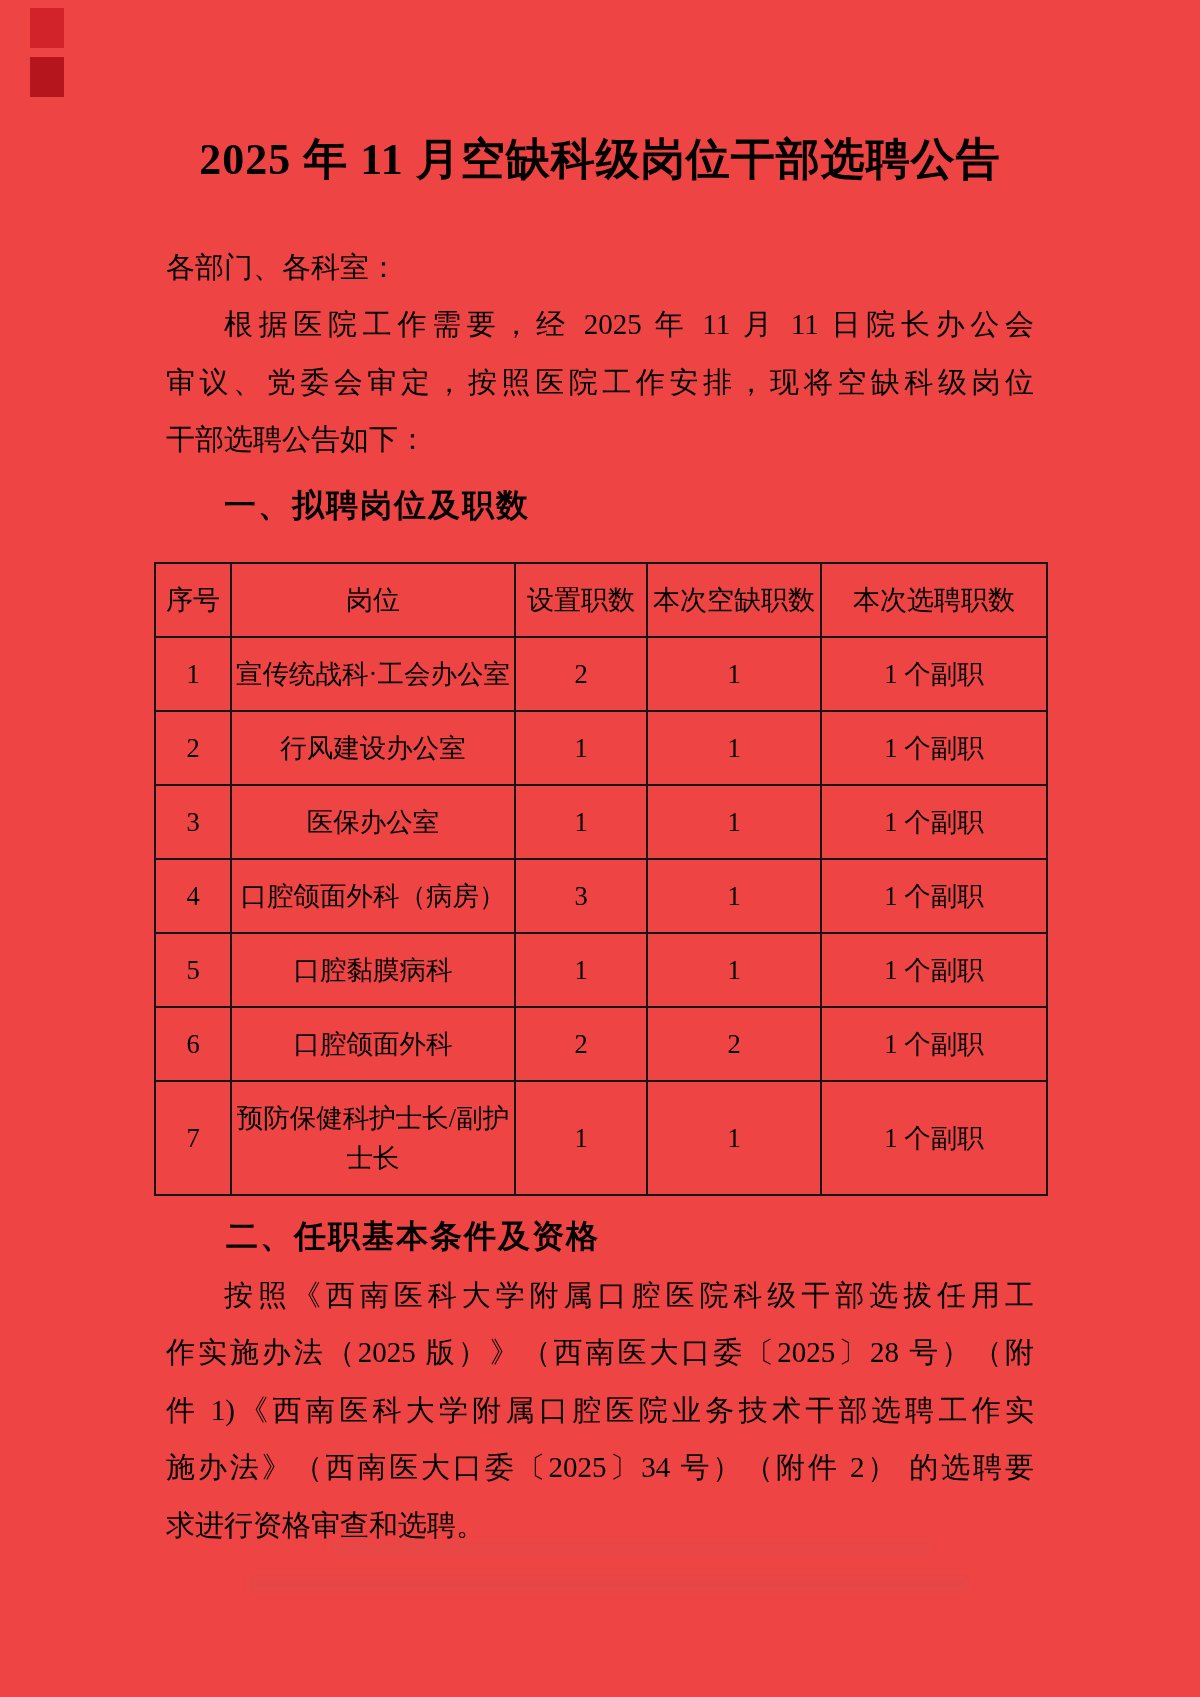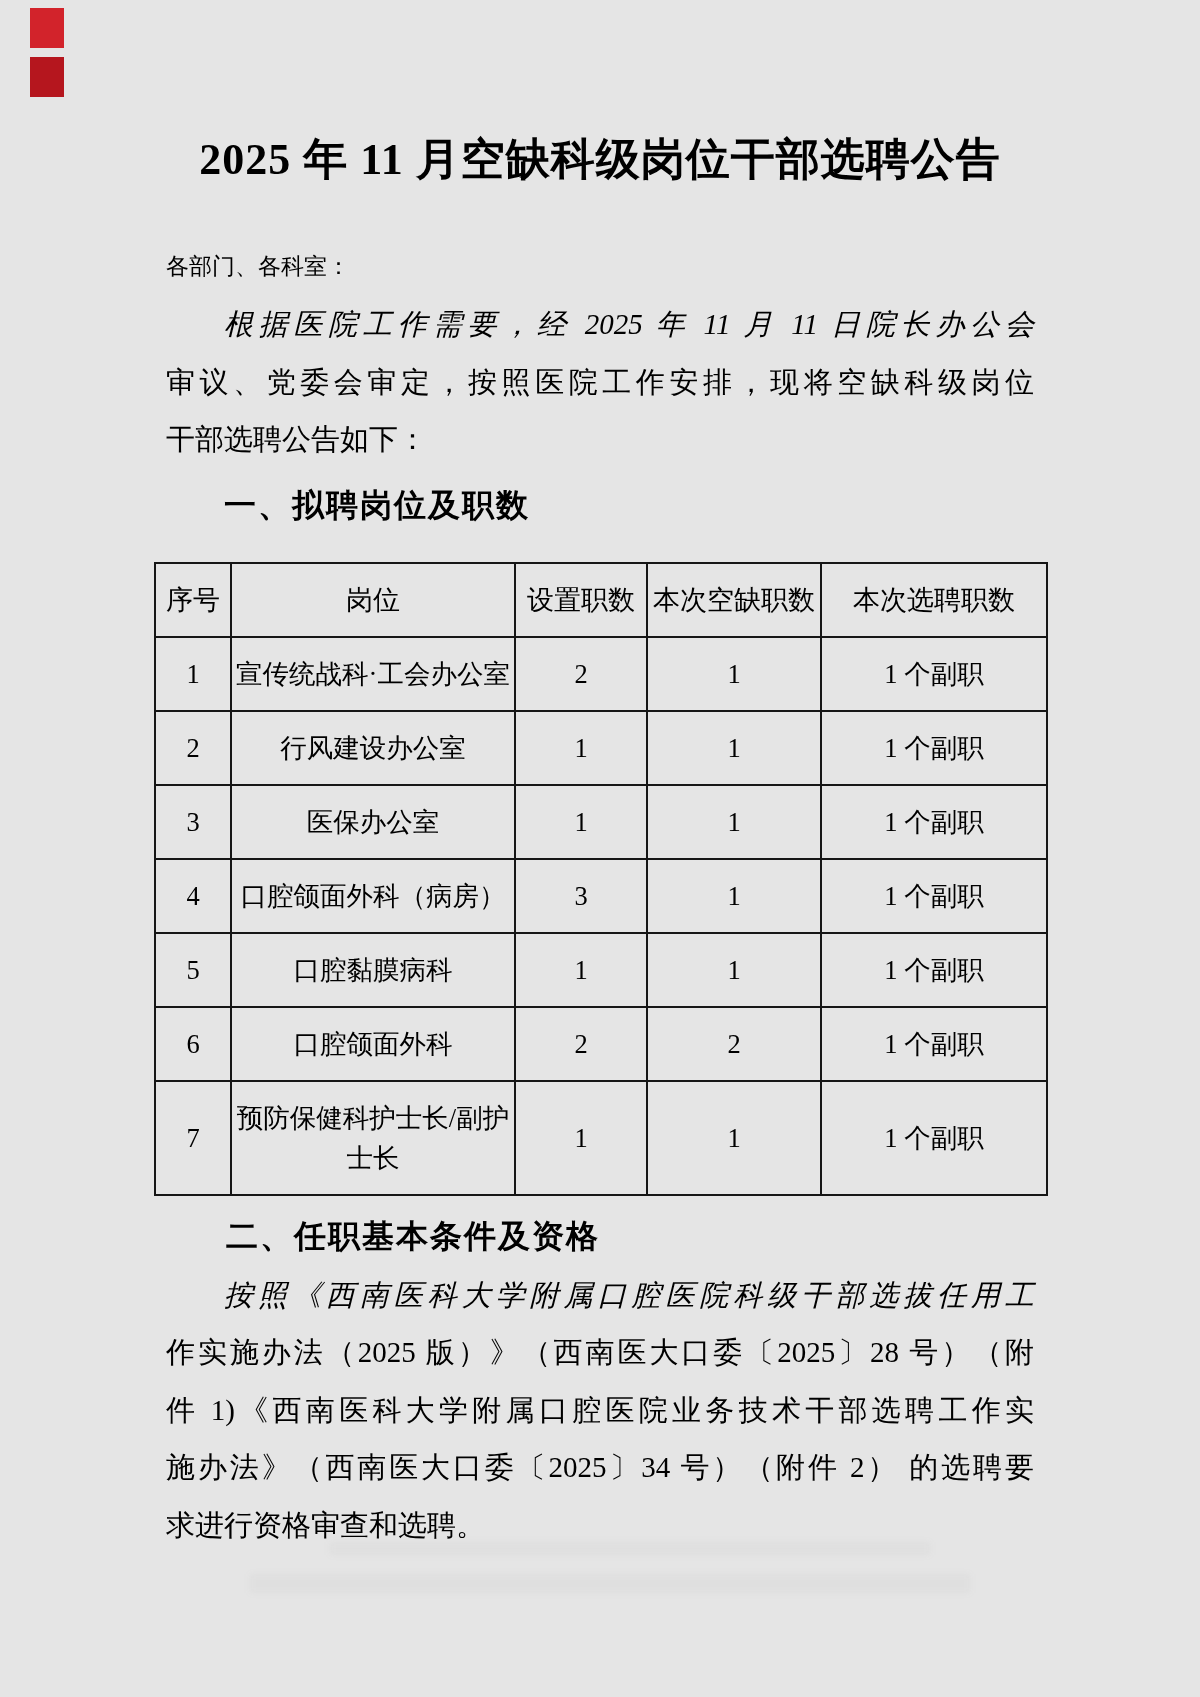--- a/index.html
+++ b/index.html
@@ -3,21 +3,21 @@
 <meta charset="utf-8">
 <style>
   * { margin: 0; padding: 0; box-sizing: border-box; }
   html, body { background: #ffffff; }
   body { width: 1200px; }
 
   .page {
     position: relative;
     width: 1200px;
     height: 1697px;
-    background: #e5e5e5;
+    background: #ef4444;
     overflow: hidden;
     font-family: "Liberation Serif", "DejaVu Serif", serif;
     color: #000000;
   }
 
   
   .red-marks { position: absolute; top: 8px; left: 30px; }
   .red-sq { width: 34px; height: 40px; margin-bottom: 9px; }
 
   
@@ -27,32 +27,32 @@
     font-size: 44px;
     font-weight: bold;
     letter-spacing: 1px;
     line-height: 64px;
   }
 
   
   .body-block { margin: 0 166px; }
   .salutation {
     margin-top: 46px;
-    font-size: 23px;
+    font-size: 29px;
     line-height: 58px;
   }
   .para-line {
     font-size: 29px;
     line-height: 57.5px;
     text-align: justify;
     text-align-last: justify;
     white-space: nowrap;
   }
   .para-line.loose { white-space: normal; }
-  .para-line.first { text-indent: 58px; font-style: italic; }
+  .para-line.first { text-indent: 58px; }
   .para-line.last { text-align-last: left; white-space: normal; }
 
   .section-heading {
     margin-top: 10px;
     padding-left: 58px;
     font-family: Liberation Mono, monospace;
     font-weight: bold;
     font-size: 32px;
     line-height: 57px;
     letter-spacing: 2px;

